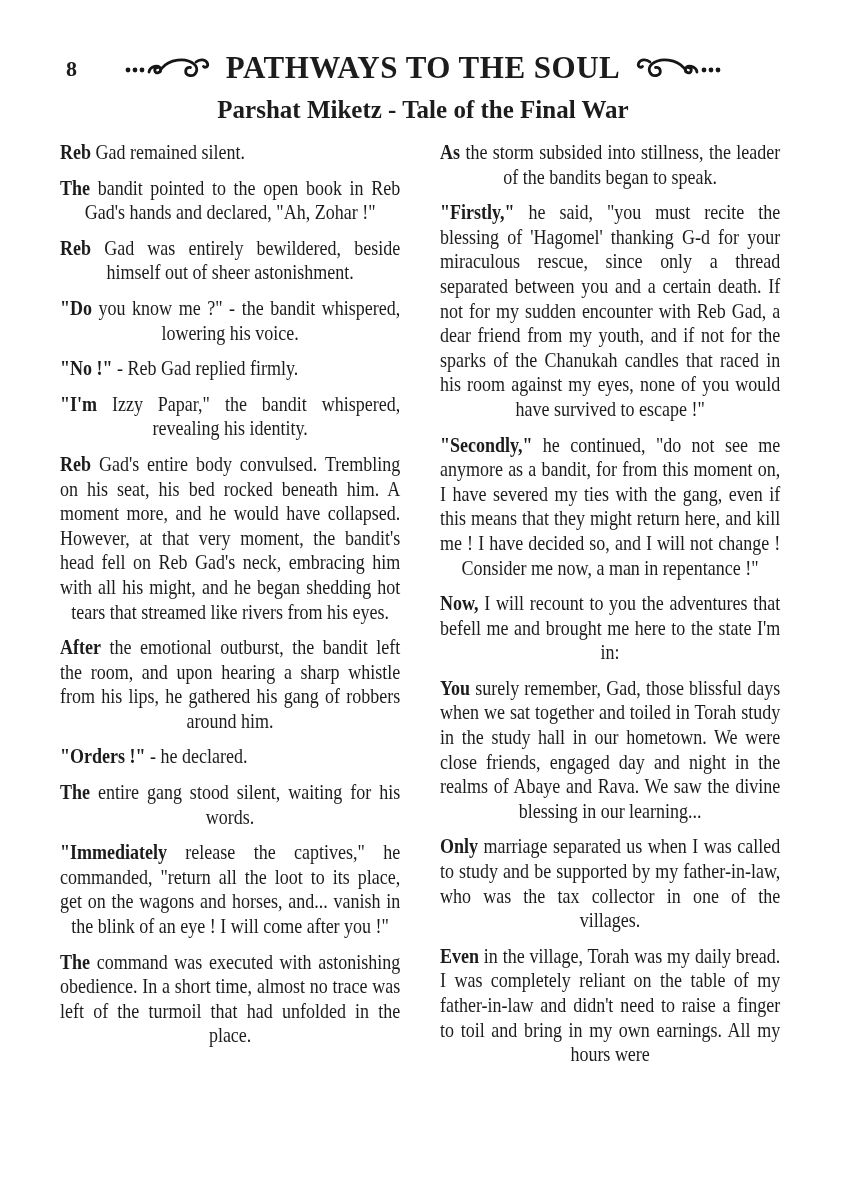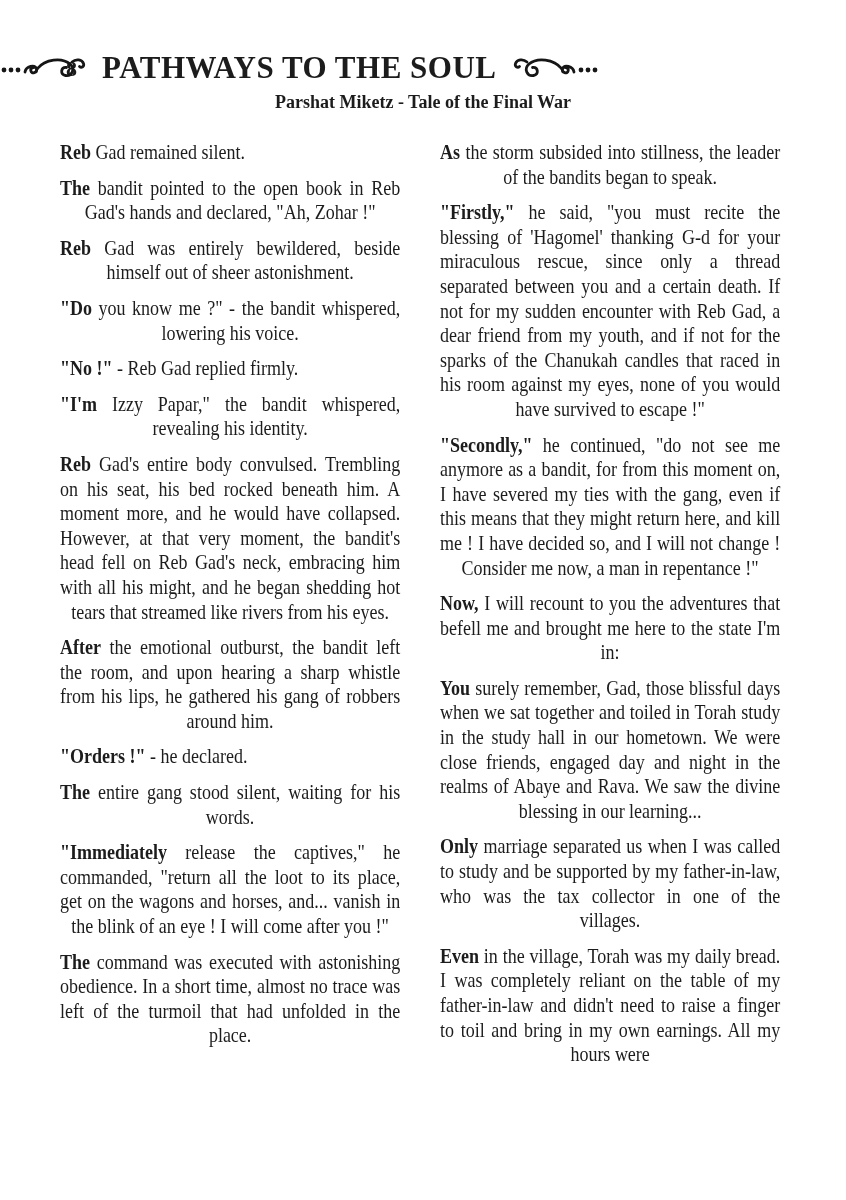--- a/index.html
+++ b/index.html
@@ -12,29 +12,29 @@
   }
   .page { position: relative; width: 846px; height: 1200px; background: #ffffff; }
 
   
   .page-number {
     position: absolute; left: 66px; top: 56px;
     font-size: 22px; font-weight: bold; line-height: 26px;
   }
   .header { position: absolute; top: 50px; left: 0; right: 0; text-align: center; }
   .title-row {
-    display: flex; align-items: center;
+    display: flex; justify-content: center; align-items: center;
     gap: 10px; height: 36px; white-space: nowrap;
   }
   .title {
     font-size: 31px; font-weight: bold; letter-spacing: 0.5px; line-height: 36px;
   }
   .flourish { display: block; }
   .flourish.mirrored { transform: scaleX(-1); }
-  .subtitle { margin-top: 4px; font-size: 18px; font-weight: bold; line-height: 24px; }
+  .subtitle { margin-top: 12px; font-size: 25px; font-weight: bold; line-height: 24px; }
 
   
   .col {
     position: absolute; top: 140px; width: 397px;
     transform: scaleX(0.857); transform-origin: left top;
   }
   .col-left { left: 60px; }
   .col-right { left: 440px; }
 
   .para {

